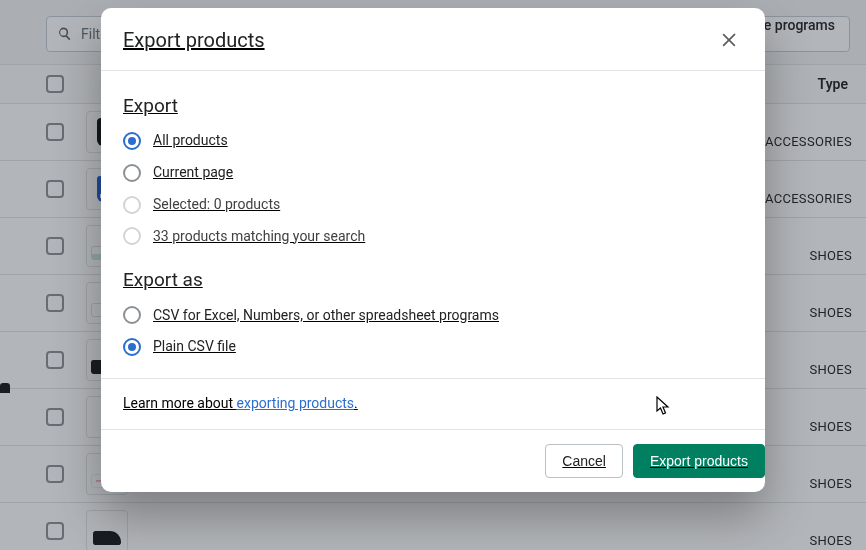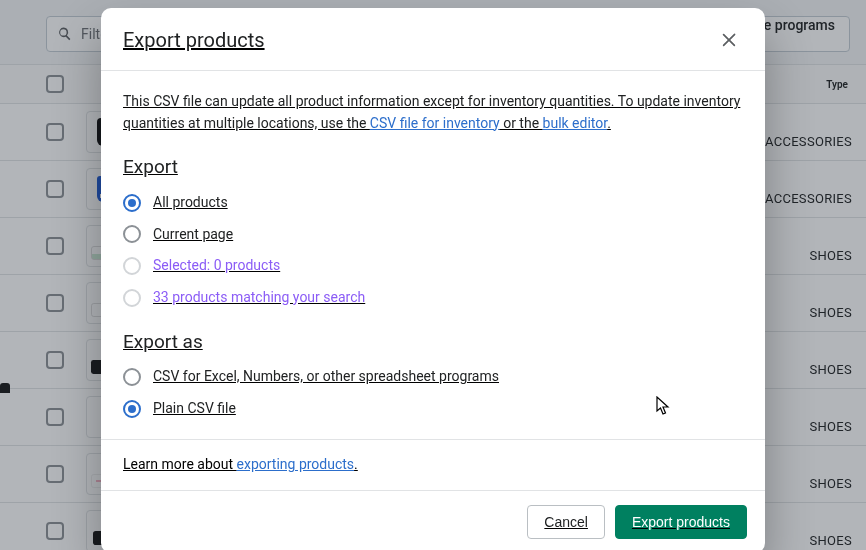--- a/index.html
+++ b/index.html
@@ -71,21 +71,21 @@
   .tbl-head {
     display:flex;
     align-items:center;
     background:#fafbfb;
     border-top:1px solid #e1e3e5;
     border-bottom:1px solid #e1e3e5;
     height:40px;
     padding:0 16px 0 46px;
   }
   .col-check { width:38px; display:flex; align-items:center; }
-  .col-type-head { position:absolute; right:18px; font-size:10px; font-weight:600; color:#202223;}
+  .col-type-head { position:absolute; right:18px; font-size:14px; font-weight:600; color:#202223;}
   .tbl-row {
     display:flex;
     align-items:center;
     height:57px;
     padding:0 16px 0 46px;
     border-bottom:1px solid #e1e3e5;
     background:#fff;
     position:relative;
   }
   .check {
@@ -174,32 +174,32 @@
   .section-label { font-size:19px; color:#202223; margin-bottom:10px; }
   .radio-list { display:flex; flex-direction:column; gap:10px; margin-bottom:18px;}
   .radio-row { display:flex; align-items:center; gap:12px; font-size:14px;}
   .radio {
     width:18px; height:18px; border-radius:50%;
     border:2px solid #8c9196; background:#fff; position:relative; flex:none;
   }
   .radio.selected { border-color:#2c6ecb; }
   .radio.selected::after { content:""; position:absolute; inset:3px; background:#2c6ecb; border-radius:50%; }
   .radio.disabled { border-color:#d2d5d8; }
-  .radio-label.disabled { color:#8b5cf6; }
+  .radio-label.disabled { color:#404040; }
   .modal-learn {
     padding:16px 30px 18px 22px;
     font-size:14px;
     border-top:1px solid #e1e3e5;
   }
   .modal-learn a { color:#2c6ecb; text-decoration:underline;}
   .modal-footer {
     display:flex;
     justify-content:flex-end;
     gap:10px;
-    padding:14px 18px;
+    padding:14px 0;
     border-top:1px solid #e1e3e5;
   }
   .btn {
     padding:8px 16px;
     font-size:14px;
     border-radius:4px;
     cursor:pointer;
     border:1px solid #babfc3;
     background:#fff;
     color:#202223;
@@ -330,23 +330,20 @@
       <div class="modal-title">Export products</div>
       <div class="close-btn">
         <svg width="18" height="18" viewBox="0 0 20 20">
             <path fill="#5c5f62" d="M3.3 3.3a1 1 0 011.4 0L10 8.6l5.3-5.3a1 1 0 111.4 1.4L11.4 10l5.3 5.3a1 1 0 01-1.4 1.4L10 11.4l-5.3 5.3a1 1 0 01-1.4-1.4L8.6 10 3.3 4.7a1 1 0 010-1.4z"></path>
           </svg>
       </div>
     </div>
     <div class="modal-divider"></div>
 
     <div class="modal-body">
-      <p>
-        <span>This CSV file can update all product information except for inventory quantities. To update inventory quantities at multiple locations, use the </span><a href="#">CSV file for inventory</a><span> or the </span><a href="#">bulk editor</a><span>.</span>
-      </p>
 
       <div class="section-label">Export</div>
       <div class="radio-list">
         <div class="radio-row">
           <div class="radio selected"></div>
           <span class="radio-label">All products</span>
         </div>
         <div class="radio-row">
           <div class="radio"></div>
           <span class="radio-label">Current page</span>

